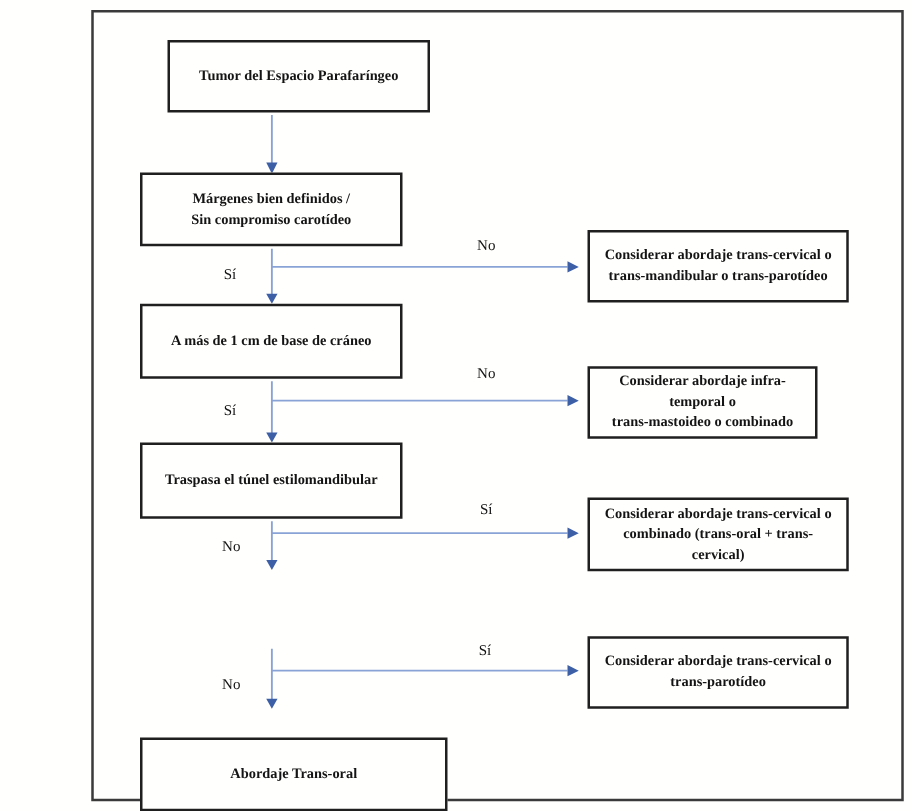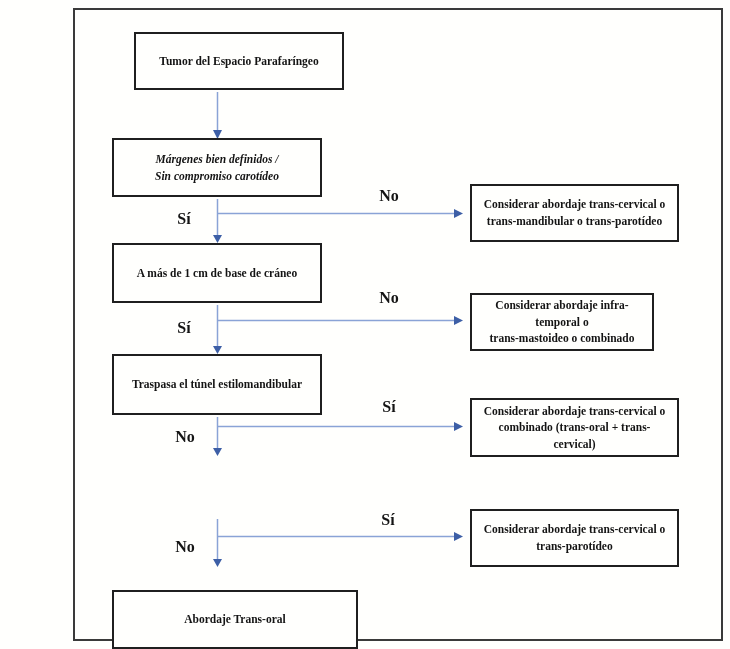--- a/index.html
+++ b/index.html
@@ -39,36 +39,36 @@
   }
   .node .label {
     font-weight: bold;
     font-size: 11.5px;
     line-height: 1.45;
     white-space: pre-line;
     color: var(--text, #141414);
   }
   
   .n-start { left: 112px; top: 32px;  width: 210px; height: 58px; margin-left: 22px; }
-  .n-q1    { left: 112px; top: 138px; width: 210px; height: 59px; font-style: italic; }
+  .n-q1    { left: 112px; top: 138px; width: 210px; height: 59px; }
   .n-q2    { left: 112px; top: 243px; width: 210px; height: 60px; align-items: center; }
   .n-q3    { left: 112px; top: 354px; width: 210px; height: 61px; }
   .n-q4    { left: 112px; top: 456px; width: 210px; height: 61px; }
   .n-end   { left: 112px; top: 590px; width: 246px; height: 59px; }
   
   .n-o1 { left: 470px; top: 184px; width: 209px; height: 58px; }
   .n-o2 { left: 470px; top: 293px; width: 184px; height: 58px; }
   .n-o3 { left: 470px; top: 398px; width: 209px; height: 59px; }
   .n-o4 { left: 470px; top: 509px; width: 209px; height: 58px; }
 
   .edge-label {
     position: absolute;
     transform: translate(-50%, -50%);
-    font-weight: bold;
-    font-size: 16px;
+    font-weight: normal;
+    font-size: 12px;
     color: var(--text, #141414);
     line-height: 1;
   }
   .arrows {
     position: absolute;
     left: 0; top: 0;
     width: 730px;
     height: 649px;
     pointer-events: none;
   }

